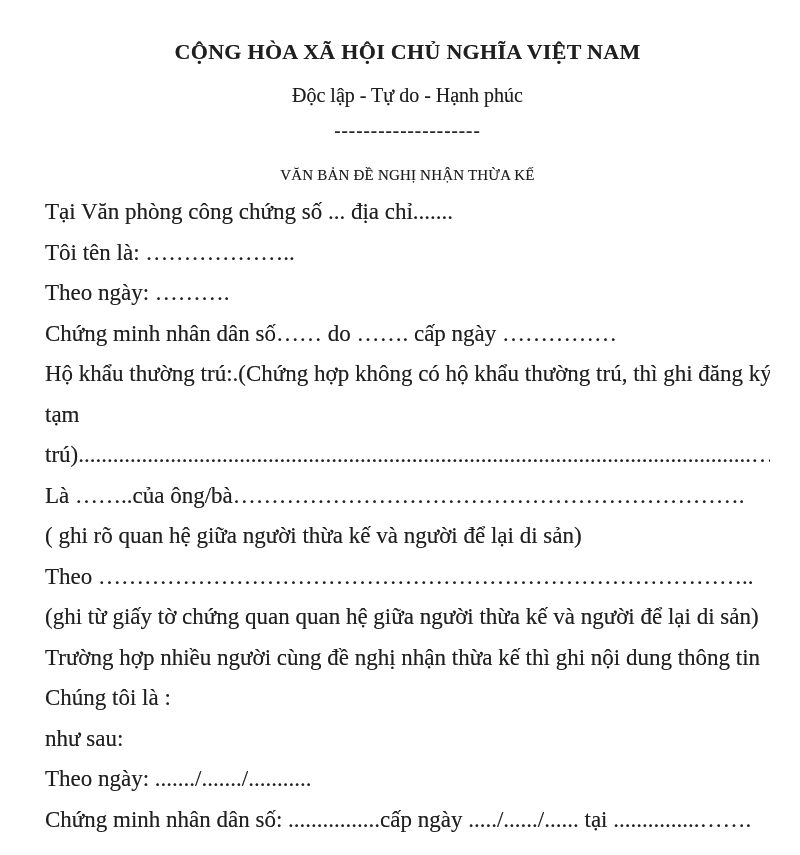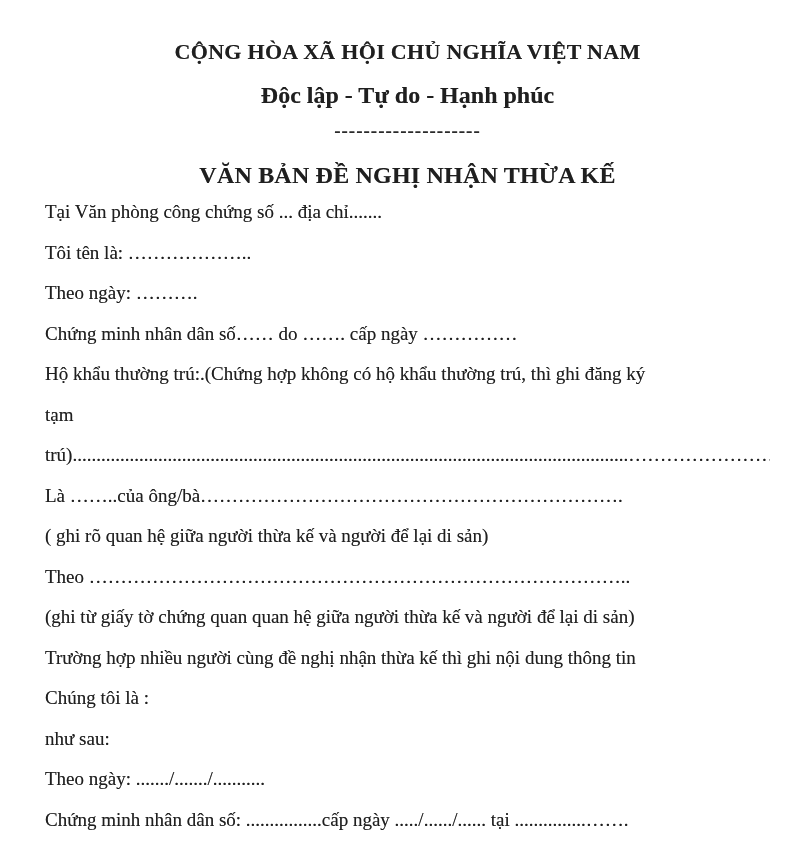--- a/index.html
+++ b/index.html
@@ -28,45 +28,45 @@
   }
   .national-title {
     margin: 0;
     font-size: 22px;
     font-weight: bold;
     line-height: 28px;
     letter-spacing: 0.3px;
   }
   .motto {
     margin: 15px 0 0 0;
-    font-size: 24px;
-    font-weight: bold;
+    font-size: 20px;
+    font-weight: normal;
     line-height: 28px;
   }
   .separator {
     margin: 12px 0 0 0;
     font-size: 19px;
     font-weight: bold;
     line-height: 20px;
     letter-spacing: 1px;
     color: #2a2a2a;
   }
   .doc-title {
     margin: 20px 0 0 0;
-    font-size: 24px;
-    font-weight: bold;
+    font-size: 15px;
+    font-weight: normal;
     line-height: 28px;
     letter-spacing: 0.2px;
   }
   .body-text {
     margin-top: 3px;
   }
   .body-text p {
     margin: 0;
-    font-size: 19px;
+    font-size: 23px;
     line-height: 40.5px;
     white-space: nowrap;
     overflow: hidden;
   }
 </style>
 </head>
 <body>
 
 <div class="page">
 

